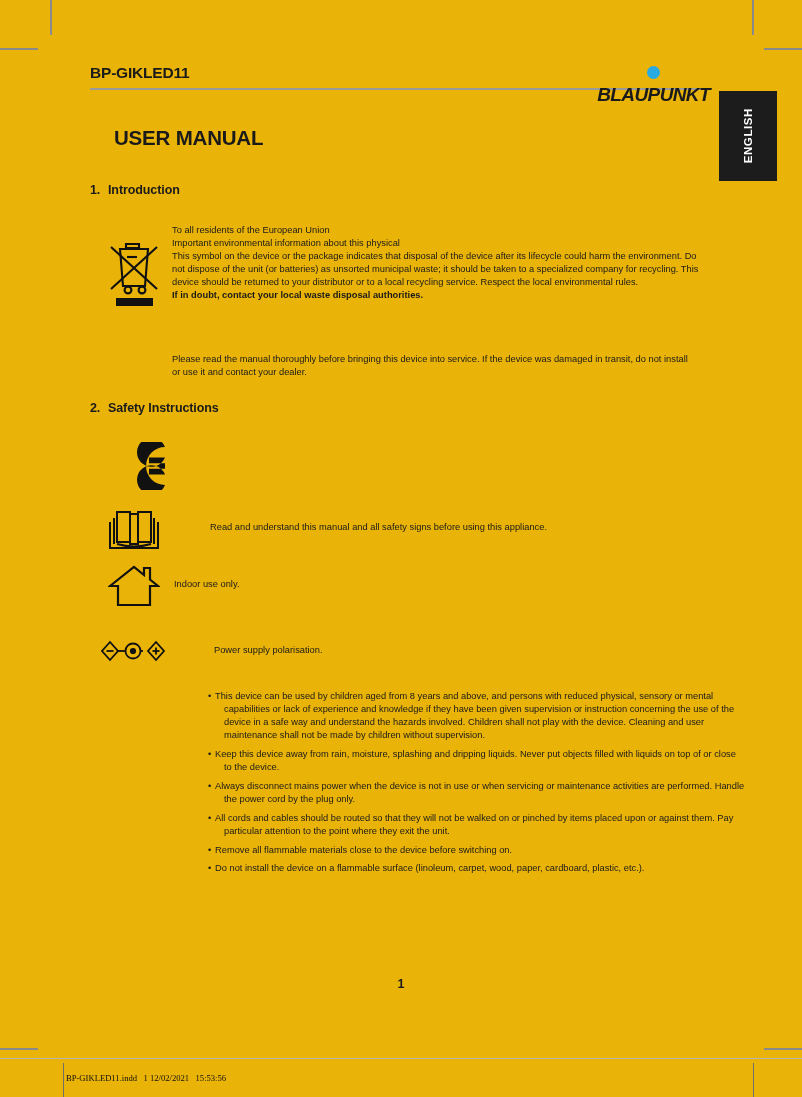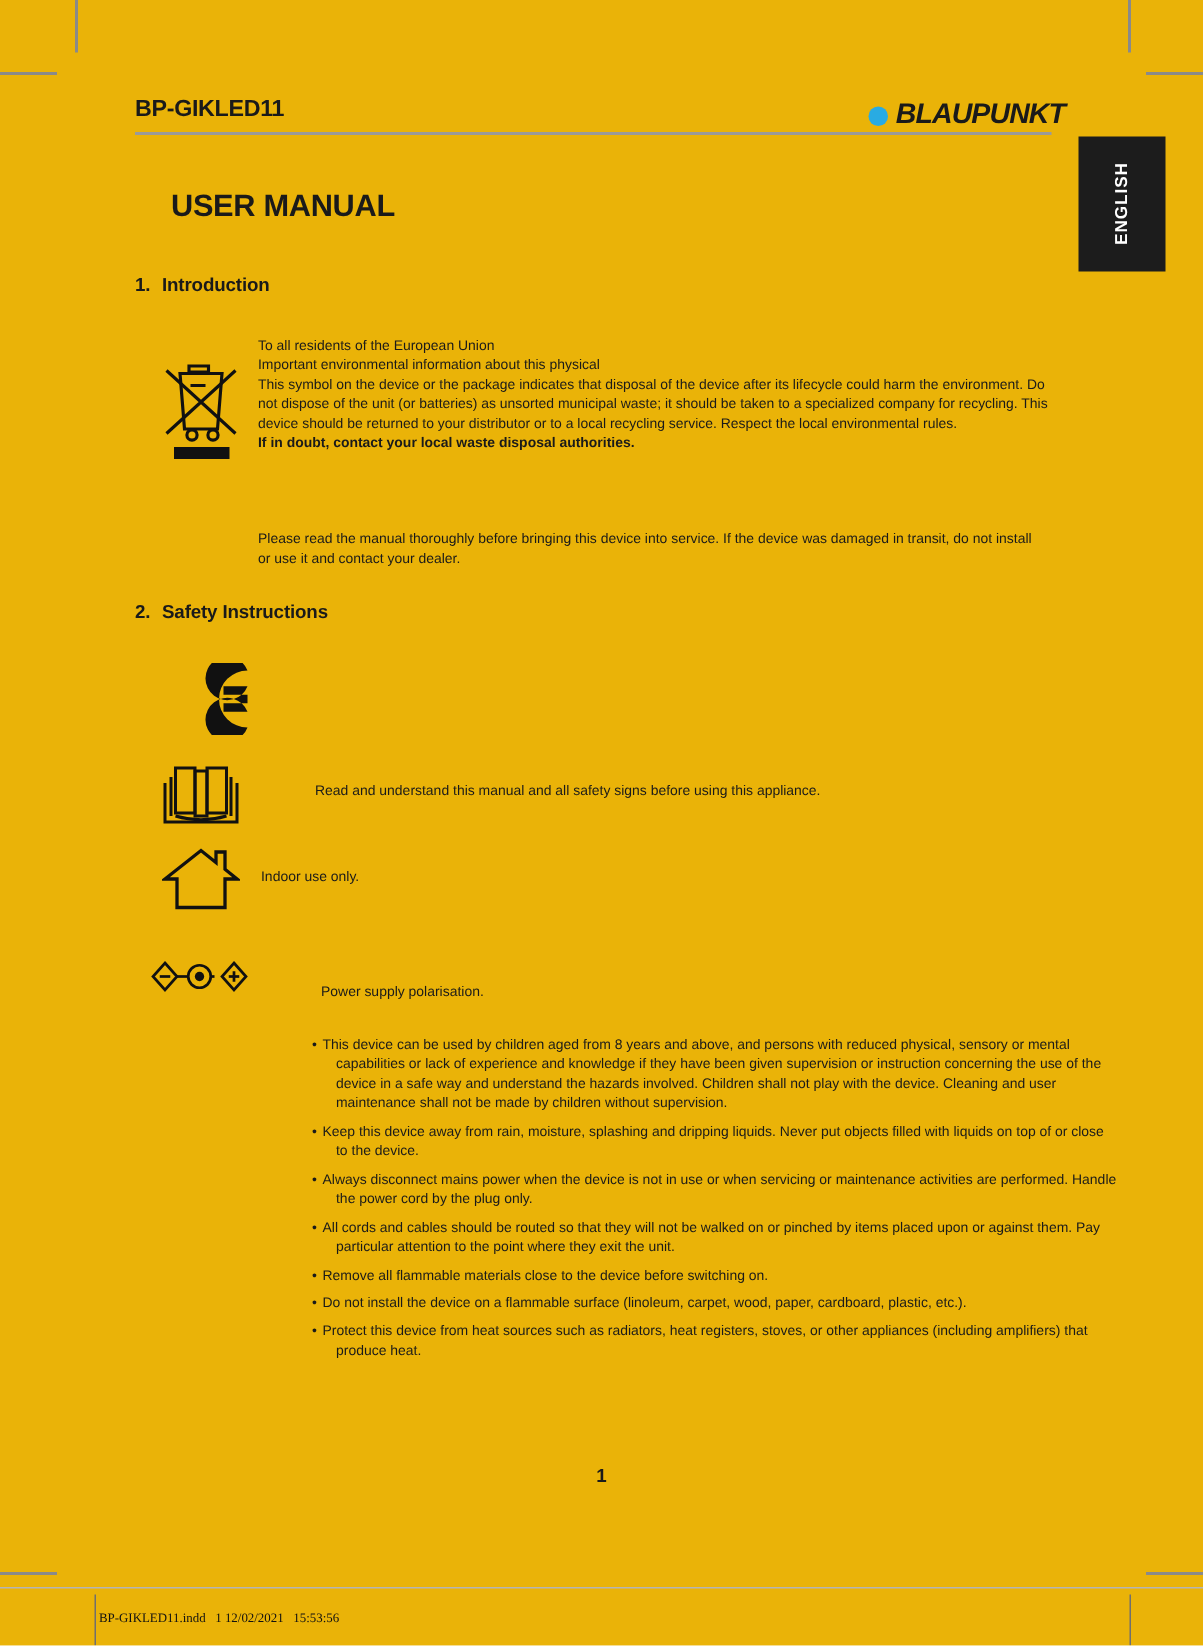--- a/index.html
+++ b/index.html
@@ -52,20 +52,21 @@
     height: 2px;
     background: #9a9a9a;
   }
   .logo {
     position: absolute;
     right: 92px;
     top: 66px;
     display: flex;
     align-items: center;
     gap: 5px;
+    flex-direction: column;
   }
   .logo-dot {
     width: 13px;
     height: 13px;
     border-radius: 50%;
     flex: none;
   }
   .logo-text {
     font-size: 19px;
     font-weight: bold;
@@ -159,21 +160,21 @@
     line-height: 13px;
     white-space: nowrap;
   }
 
   #row-book  { left: 108px; top: 508px; width: 560px; height: 44px; }
   #row-house { left: 108px; top: 564px; width: 560px; height: 44px; }
   #row-pol   { left: 100px; top: 640px; width: 560px; height: 26px; }
 
   #row-book .caption  { top: 13px; margin-left: 36px; }
   #row-house .caption { top: 14px; }
-  #row-pol .caption   { left: 74px; top: 15px; padding-left: 40px; }
+  #row-pol .caption   { left: 74px; top: 4px; padding-left: 40px; }
 
   
   .bullets {
     position: absolute;
     left: 176px;
     top: 690px;
     width: 538px;
     margin-left: 32px;
   }
   .bullet {
@@ -330,21 +331,20 @@
     <div class="caption">Power supply polarisation.</div>
   </div>
 
   <div class="bullets" id="bullets">
       <div class="bullet"><span class="dot">•</span><span class="txt">This device can be used by children aged from 8 years and above, and persons with reduced physical, sensory or mental capabilities or lack of experience and knowledge if they have been given supervision or instruction concerning the use of the device in a safe way and understand the hazards involved. Children shall not play with the device. Cleaning and user maintenance shall not be made by children without supervision.</span></div>
       <div class="bullet"><span class="dot">•</span><span class="txt">Keep this device away from rain, moisture, splashing and dripping liquids. Never put objects filled with liquids on top of or close to the device.</span></div>
       <div class="bullet"><span class="dot">•</span><span class="txt">Always disconnect mains power when the device is not in use or when servicing or maintenance activities are performed. Handle the power cord by the plug only.</span></div>
       <div class="bullet"><span class="dot">•</span><span class="txt">All cords and cables should be routed so that they will not be walked on or pinched by items placed upon or against them. Pay particular attention to the point where they exit the unit.</span></div>
       <div class="bullet"><span class="dot">•</span><span class="txt">Remove all flammable materials close to the device before switching on.</span></div>
       <div class="bullet"><span class="dot">•</span><span class="txt">Do not install the device on a flammable surface (linoleum, carpet, wood, paper, cardboard, plastic, etc.).</span></div>
-      <div class="bullet"><span class="dot">•</span><span class="txt">Protect this device from heat sources such as radiators, heat registers, stoves, or other appliances (including amplifiers) that produce heat.</span></div>
     </div>
 
   <div class="page-number">1</div>
   <div class="footer-rule"></div>
   <div class="footer-tick footer-tick-l"></div>
   <div class="footer-tick footer-tick-r"></div>
   <div class="print-footer">BP-GIKLED11.indd   1 12/02/2021   15:53:56</div>
 
 </div>
 

